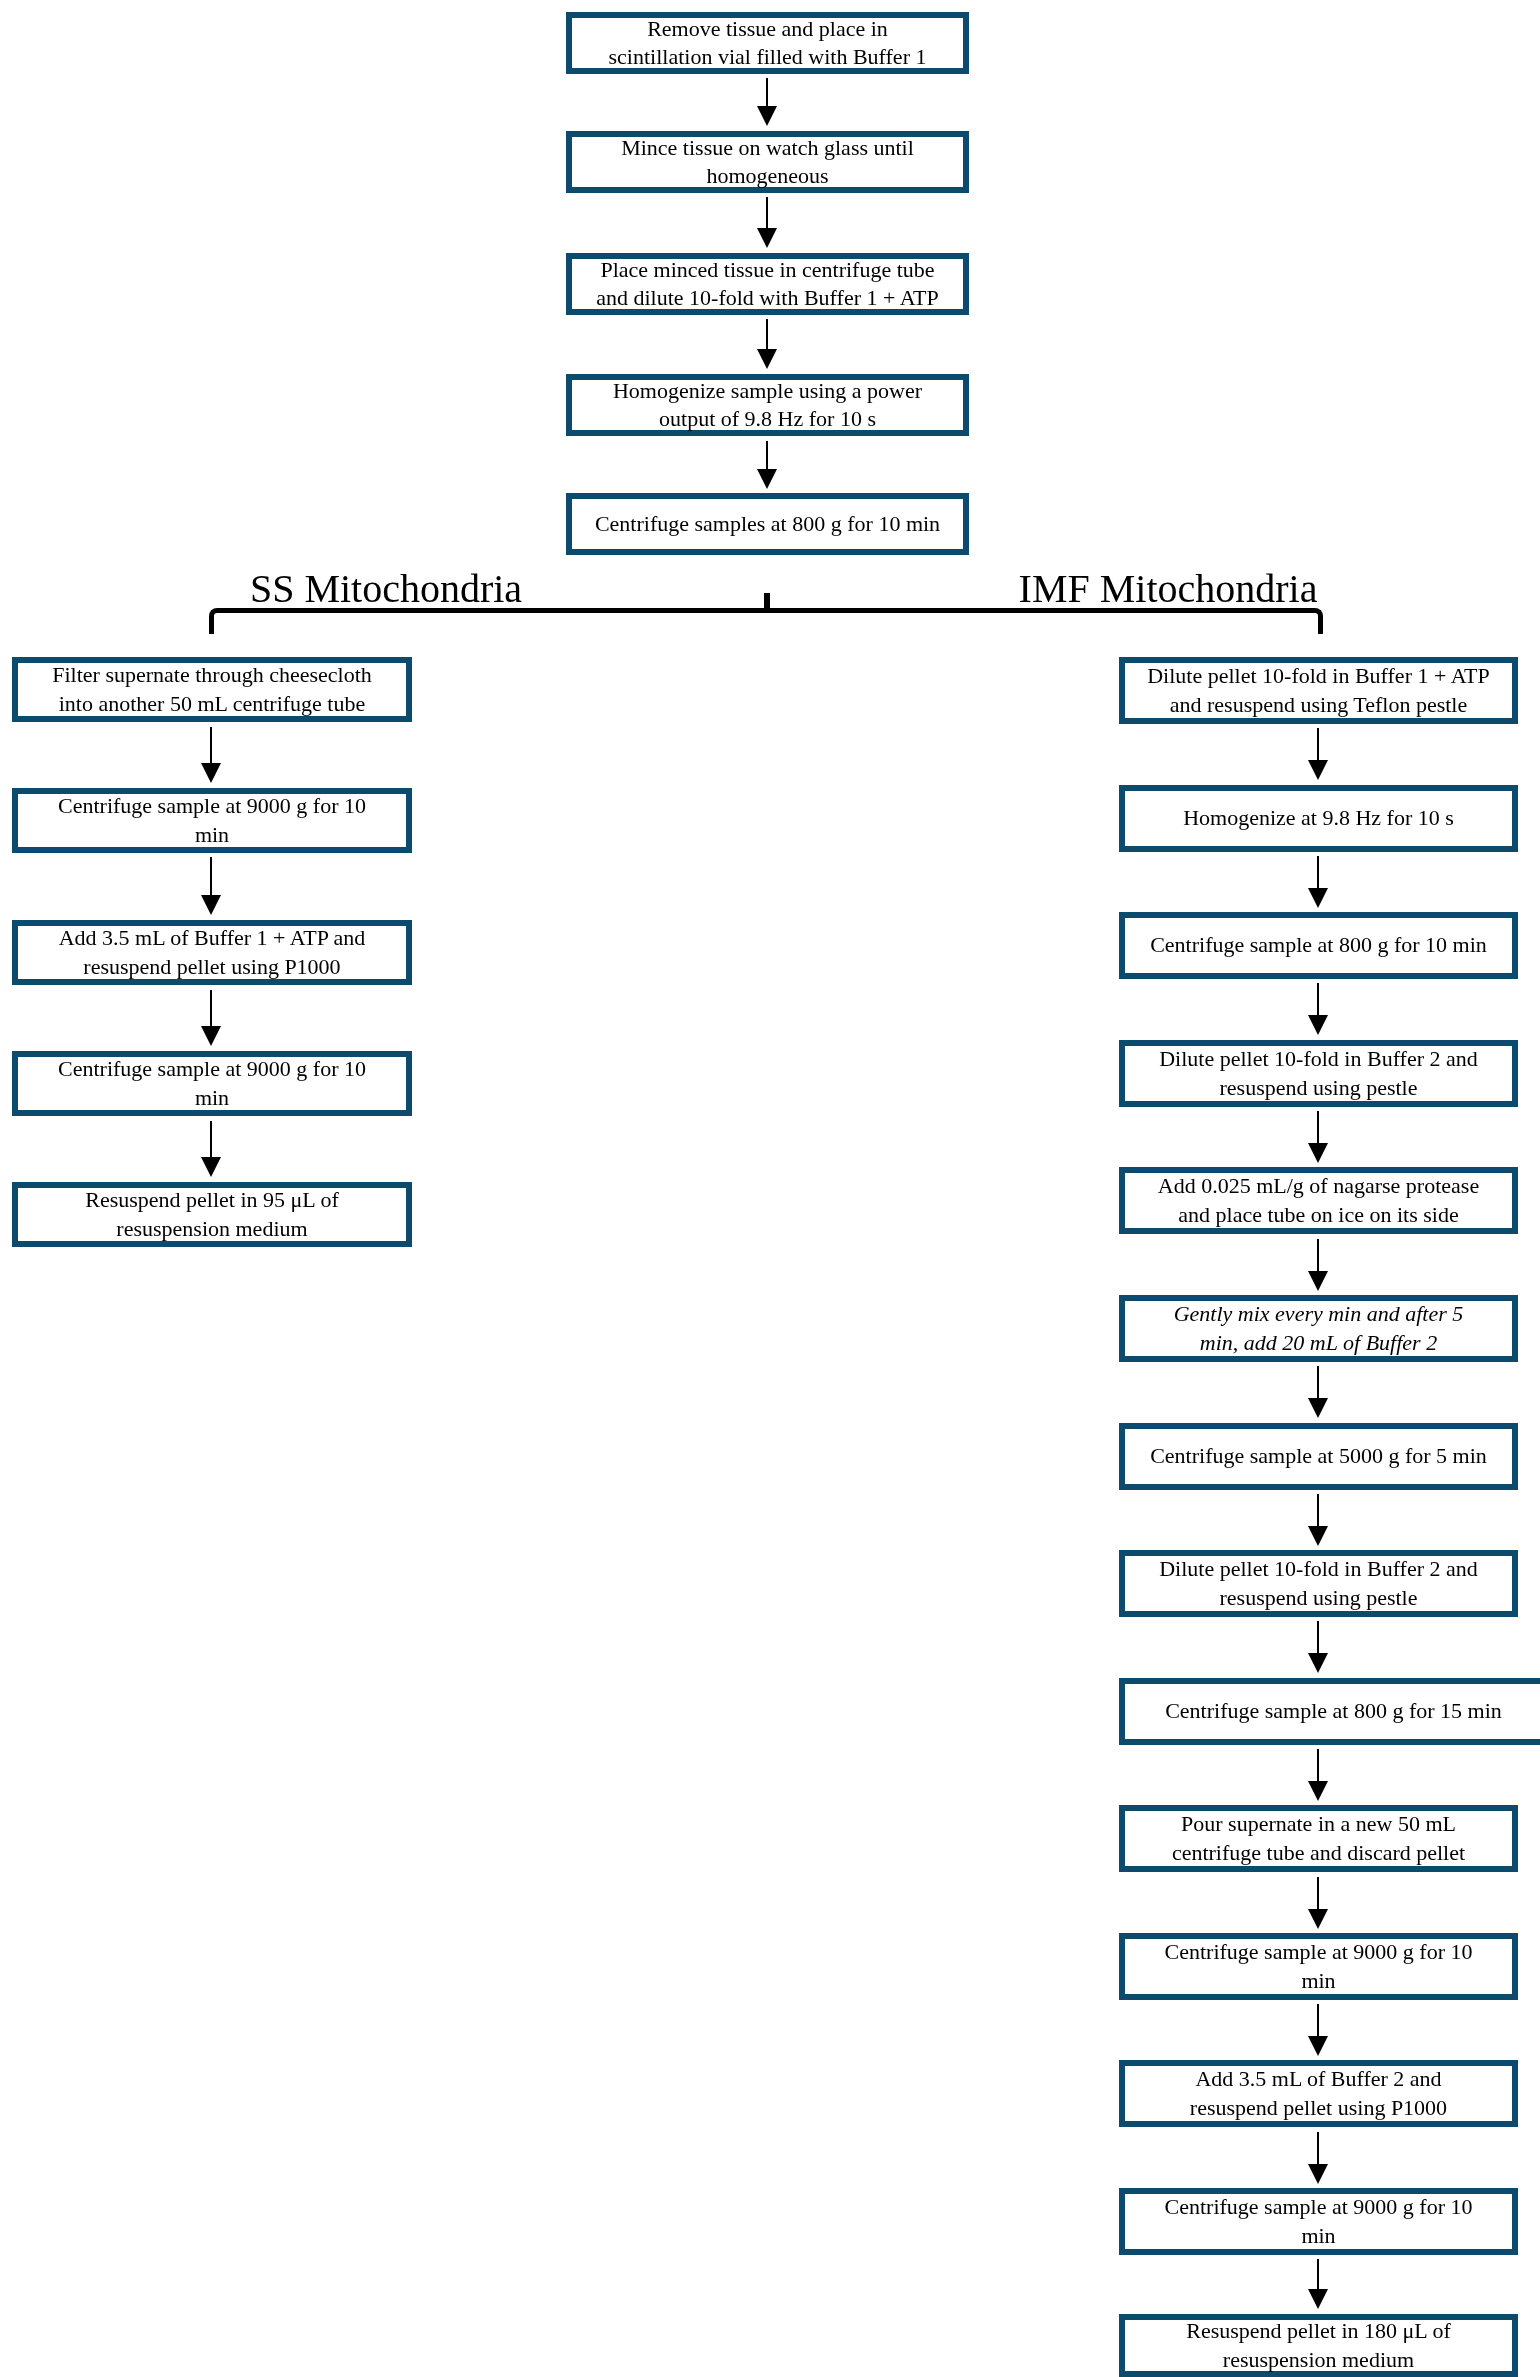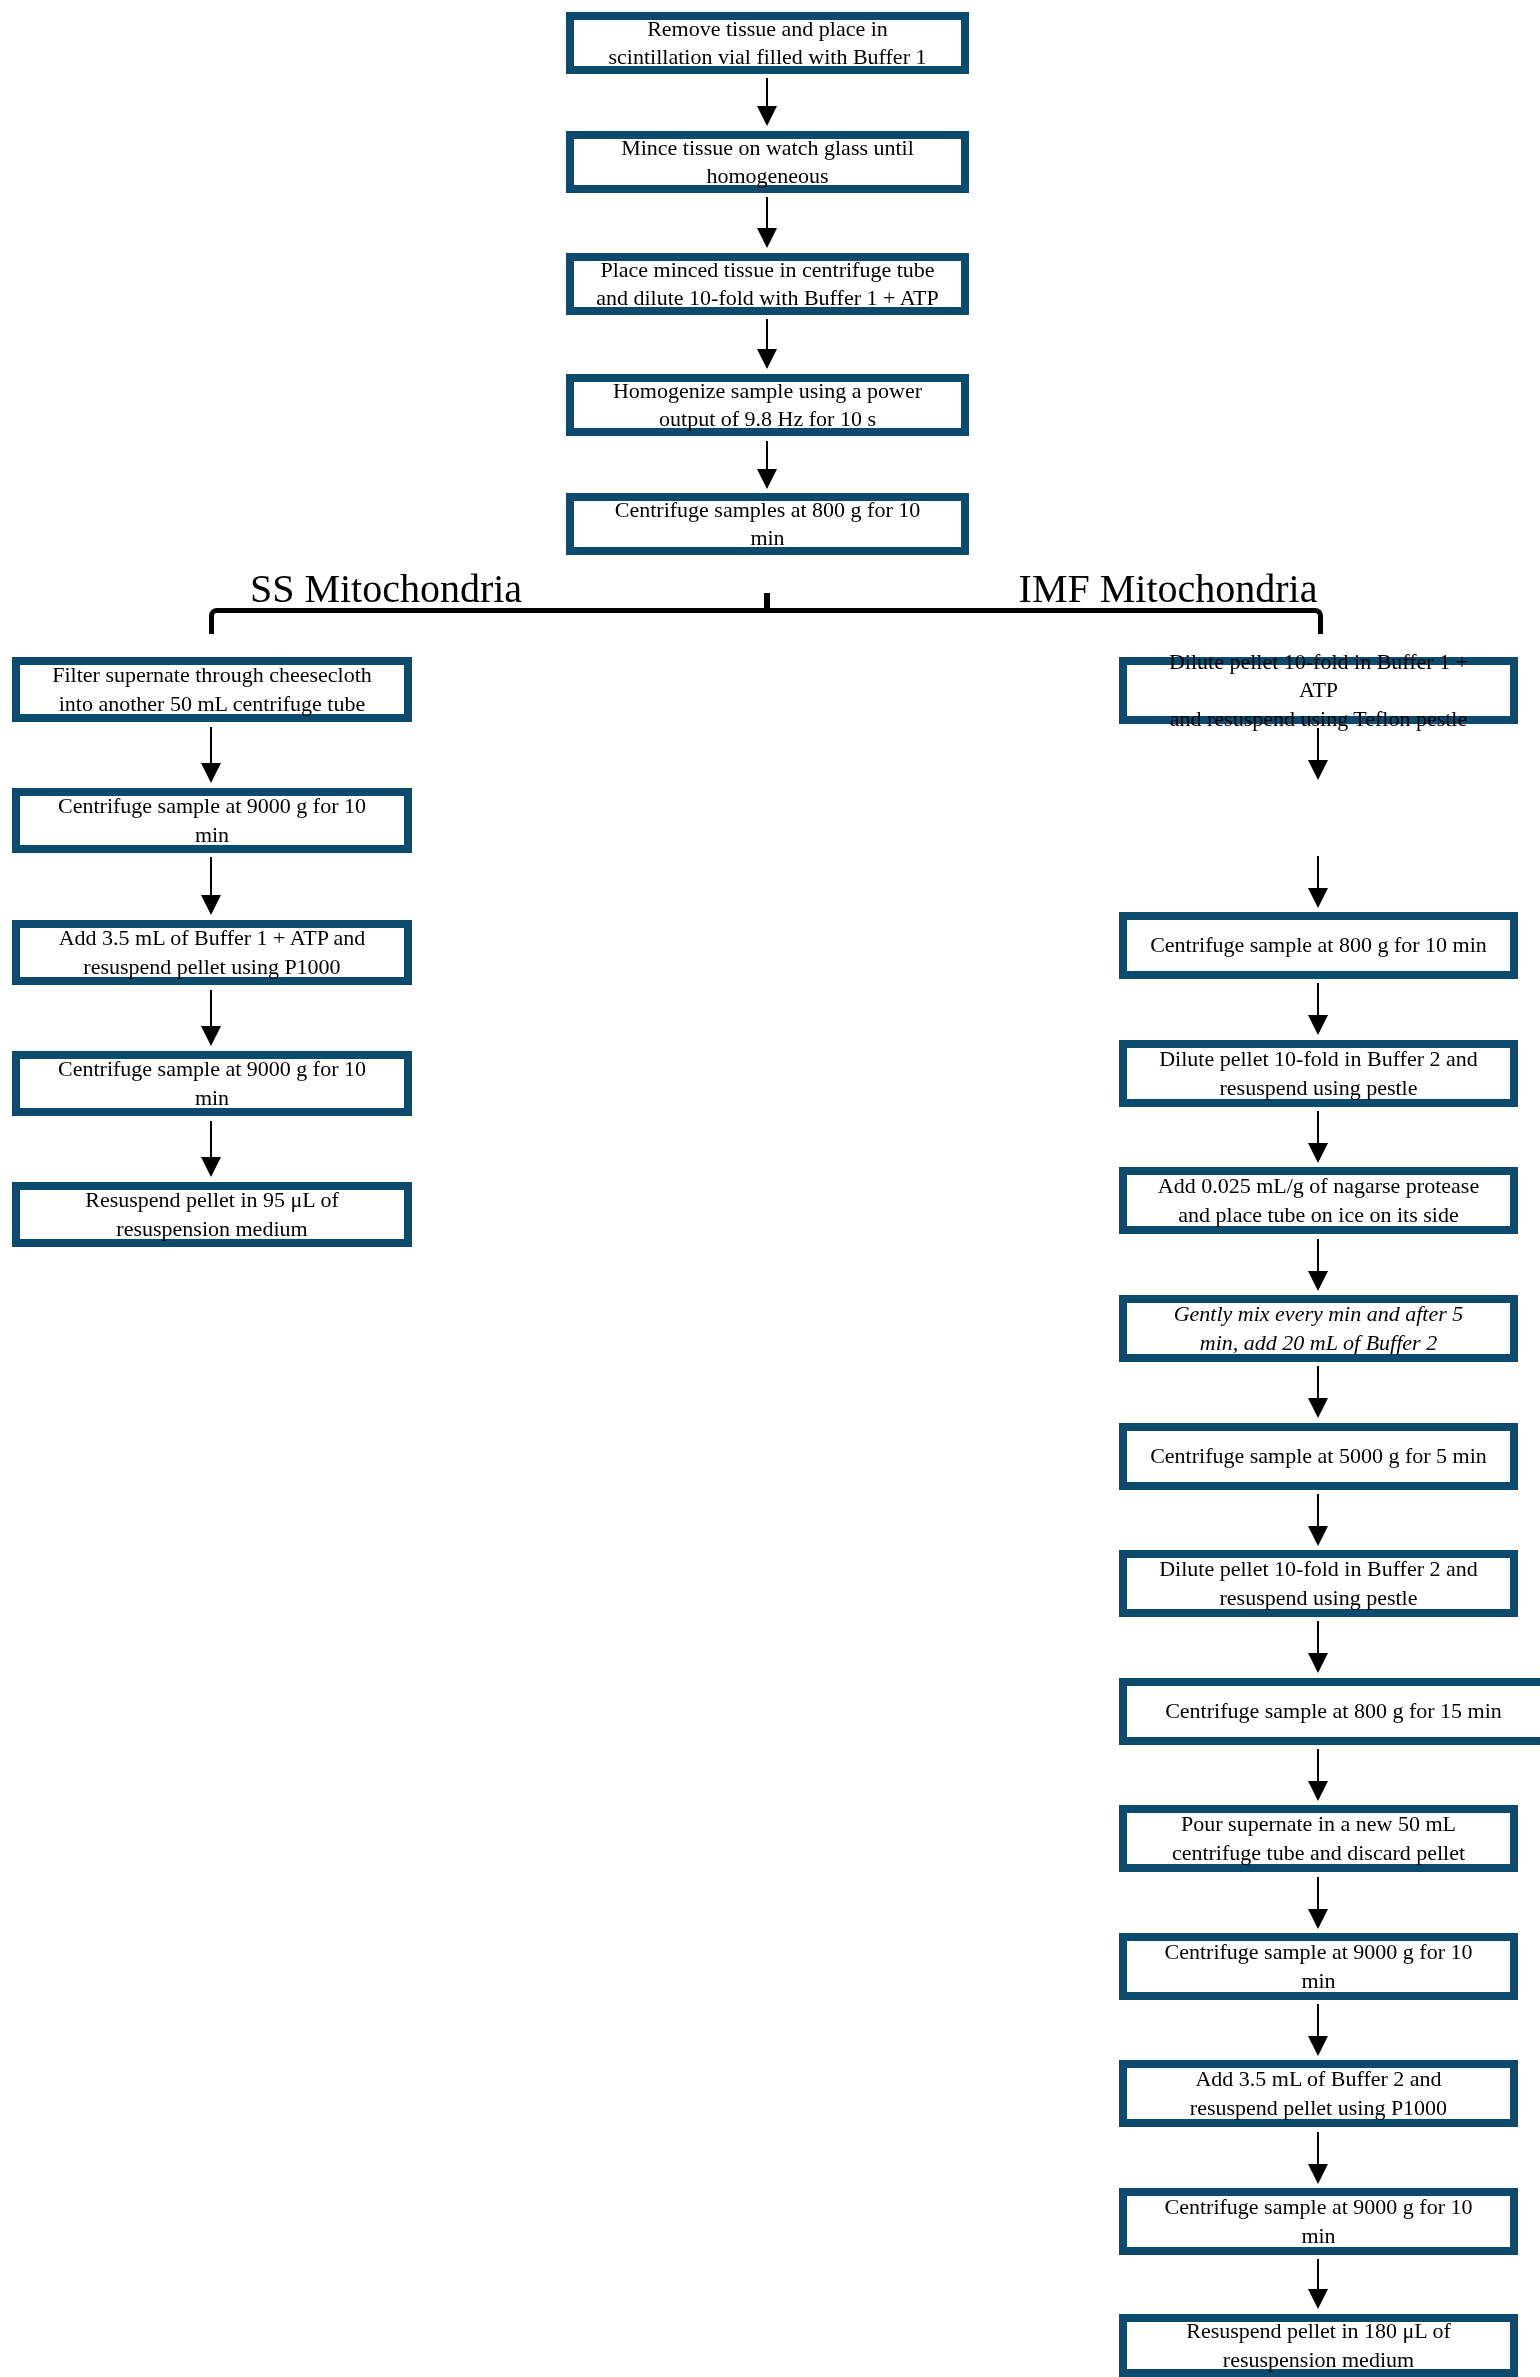--- a/index.html
+++ b/index.html
@@ -12,21 +12,21 @@
     width: 1541px;
     height: 2377px;
     background: #ffffff;
     overflow: hidden;
     font-family: "Liberation Serif", "DejaVu Serif", serif;
     color: #000000;
   }
   .node {
     position: absolute;
     box-sizing: border-box;
-    border: 8px solid #0c4a6e;
+    border: 6px solid #0c4a6e;
     background: #ffffff;
     display: flex;
     align-items: center;
     justify-content: center;
     text-align: center;
     font-size: 22px;
     line-height: 28.5px;
     white-space: pre-line;
     padding: 0 21px;
   }
@@ -146,20 +146,21 @@
   <div class="node" style="left:12px; top:1182px; width:400px; height:65px;">Resuspend pellet in 95 μL of
 resuspension medium</div>
 
   <div class="node" style="left:1119px; top:657px;  width:399px; height:67px;">Dilute pellet 10-fold in Buffer 1 + ATP
 and resuspend using Teflon pestle</div>
   <div class="arrow" style="left:1308px; top:728px;  height:52px;">
       <div class="stem"></div>
       <div class="head"></div>
     </div>
 
+  <div class="node" style="left:1119px; top:785px;  width:399px; height:67px;">Homogenize at 9.8 Hz for 10 s</div>
   <div class="arrow" style="left:1308px; top:856px; height:52px;">
       <div class="stem"></div>
       <div class="head"></div>
     </div>
 
   <div class="node" style="left:1119px; top:912px; width:399px; height:67px;">Centrifuge sample at 800 g for 10 min</div>
   <div class="arrow" style="left:1308px; top:983px; height:52px;">
       <div class="stem"></div>
       <div class="head"></div>
     </div>

